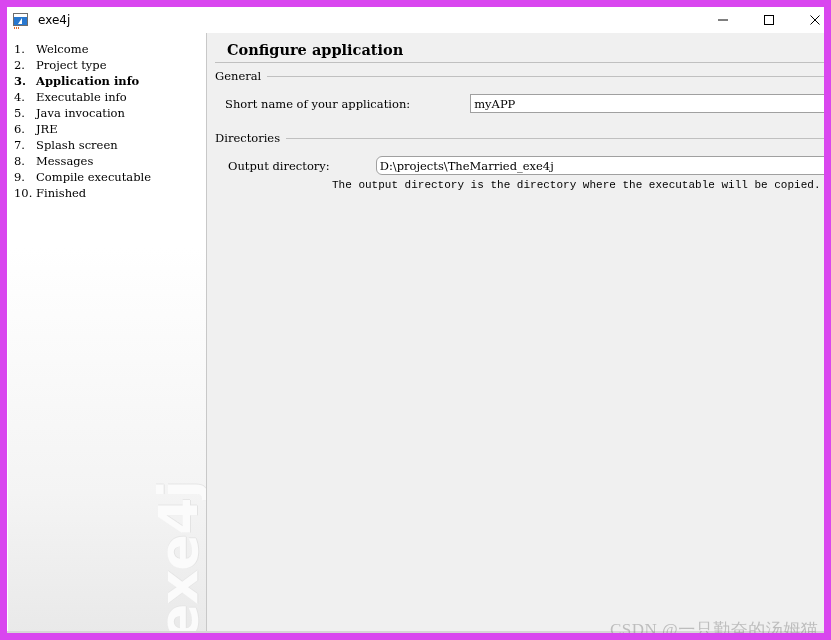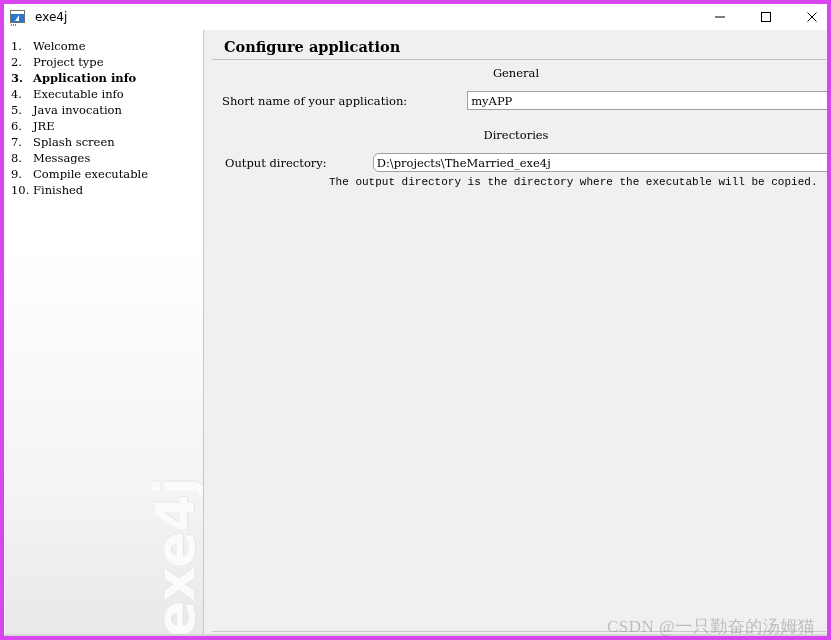--- a/index.html
+++ b/index.html
@@ -11,21 +11,21 @@
     width: 831px;
     height: 640px;
     font-family: "DejaVu Serif", serif;
     overflow: hidden;
   }
   #app-window {
     position: relative;
     width: 831px;
     height: 640px;
     background: #ffffff;
-    border: 4px solid #d946ef;
+    border: 7px solid #d946ef;
     box-sizing: border-box;
     overflow: hidden;
   }
 
   
   #titlebar {
     position: absolute;
     left: 0; top: 0;
     width: 831px;
     height: 26px;
@@ -198,21 +198,20 @@
     width: 614px;
   }
   .group-legend {
     position: absolute;
     left: 0;
     top: 0;
     display: flex;
     align-items: center;
     width: 100%;
     height: 14px;
-    flex-direction: column;
   }
   .group-legend .legend-text {
     font-family: "DejaVu Serif", serif;
     font-size: 11.5px;
     color: #000000;
     padding-right: 6px;
     background: #f0f0f0;
     white-space: nowrap;
   }
   .group-legend .legend-line {

